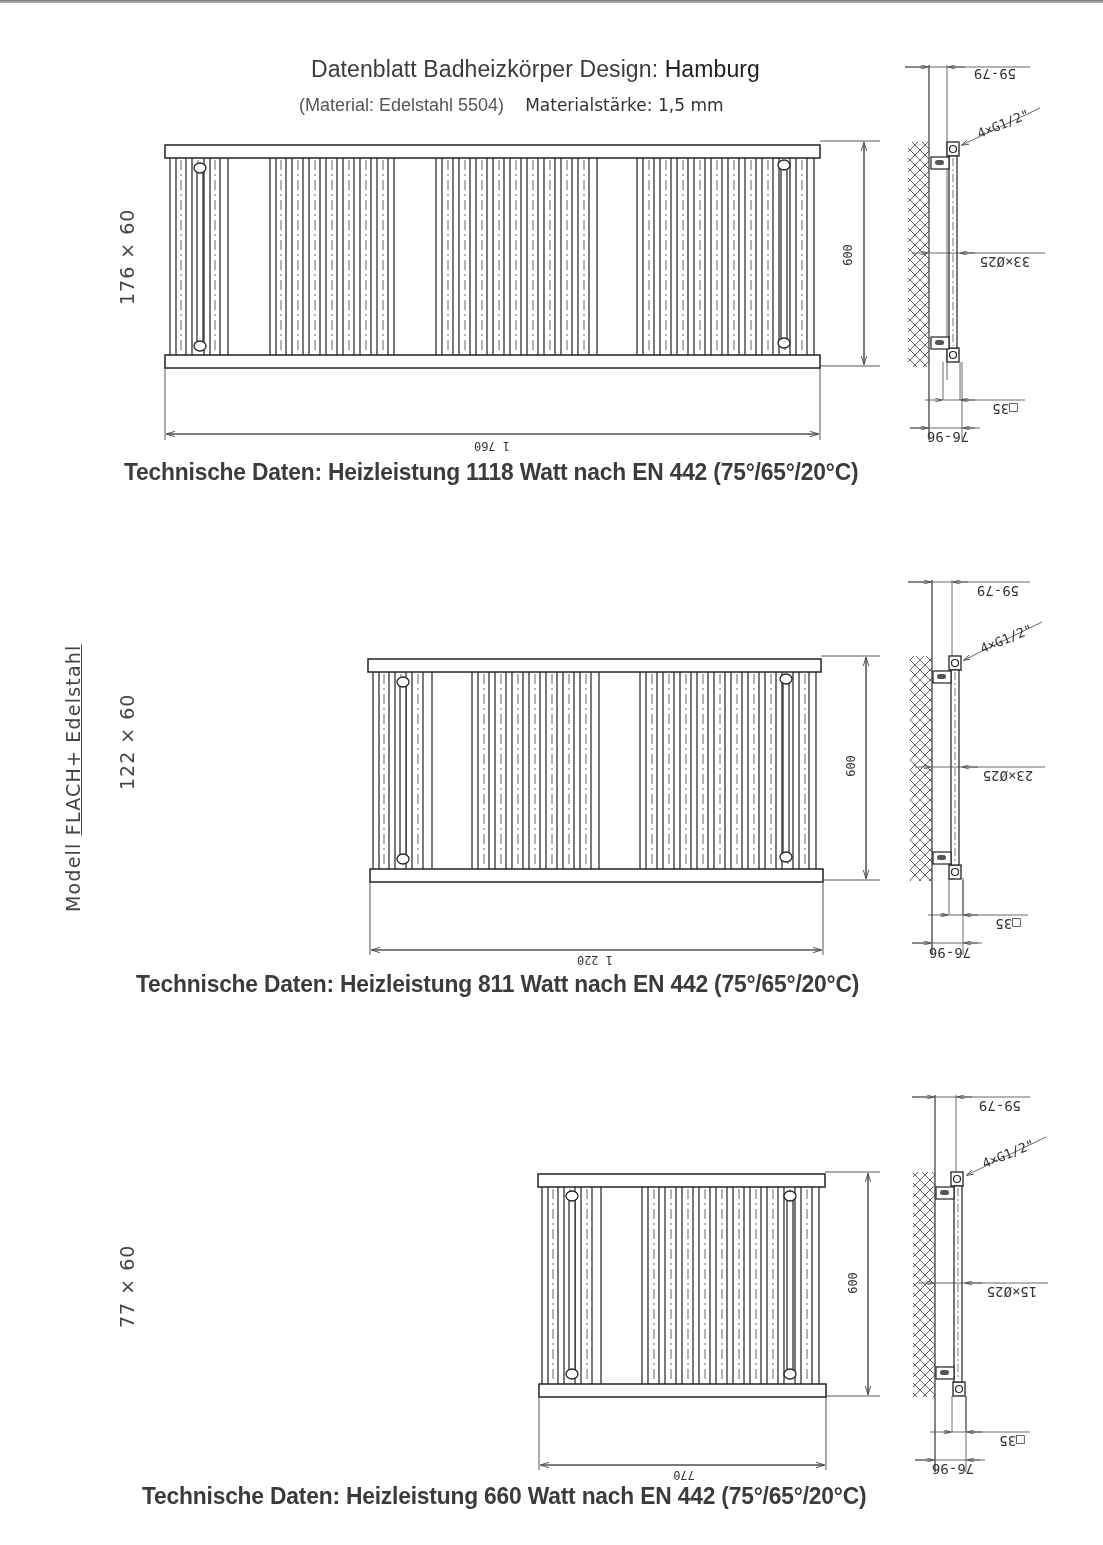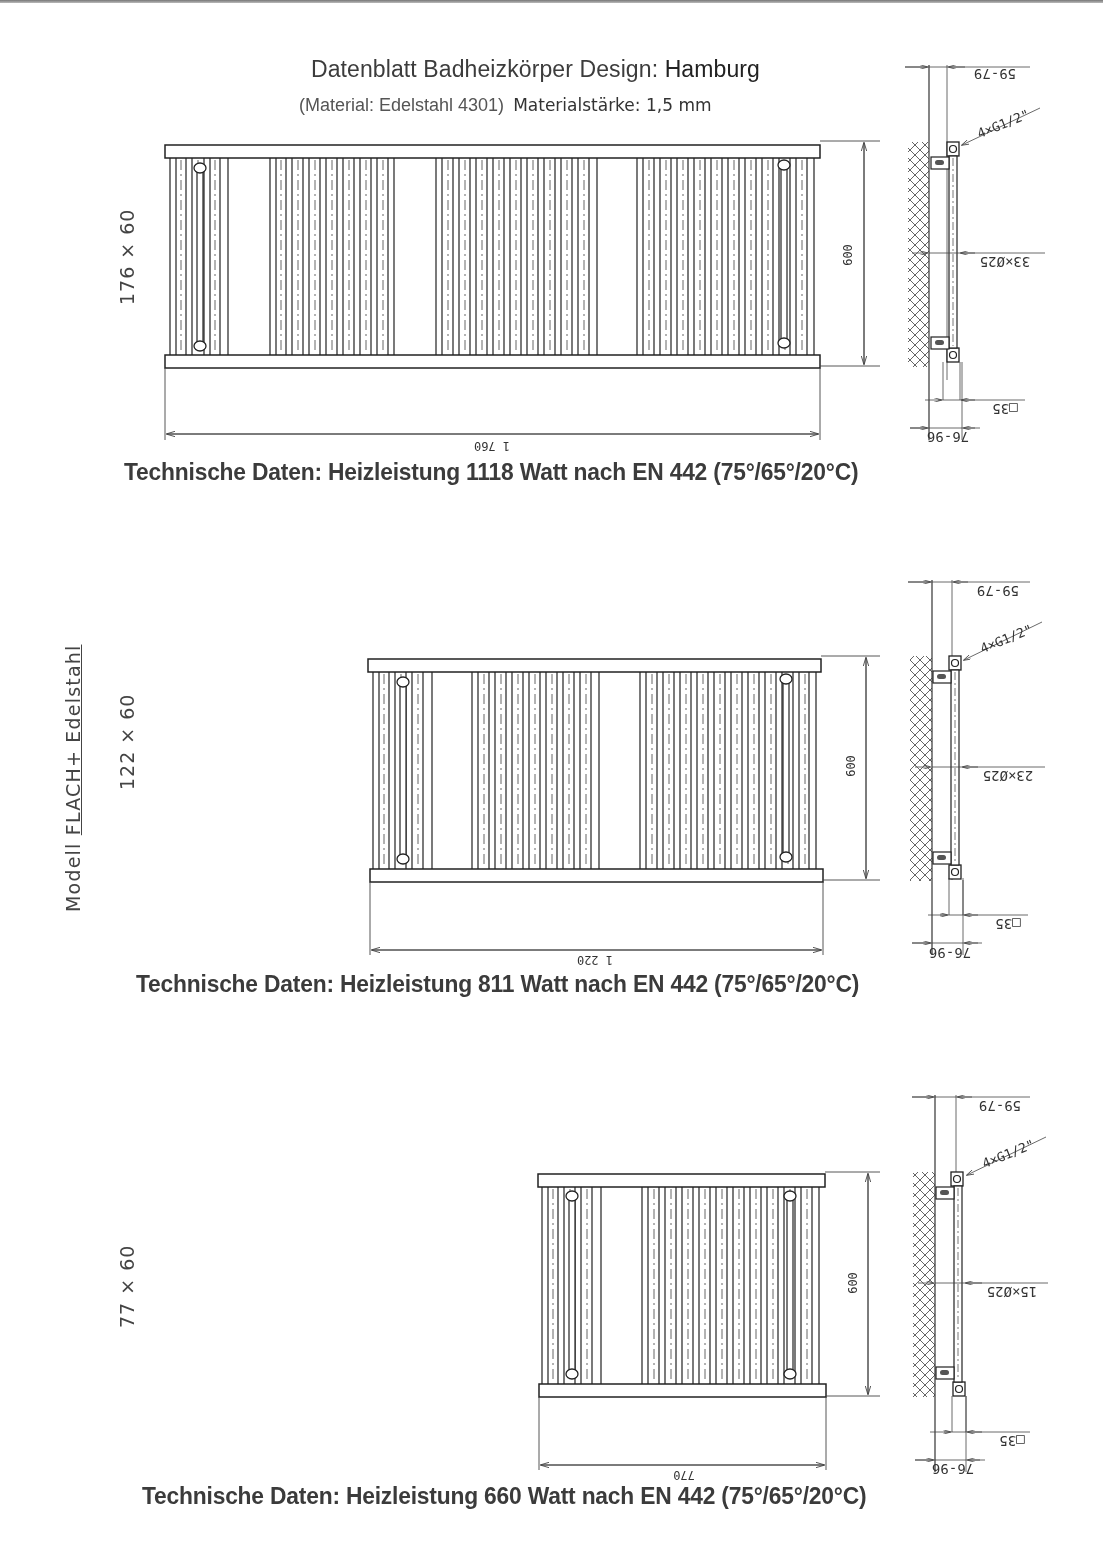--- a/index.html
+++ b/index.html
@@ -1,39 +1,39 @@
 <!DOCTYPE html>
 <html><head>
 <meta charset="utf-8">
 <style>
   html, body { margin: 0; padding: 0; background: #ffffff; }
   body { width: 1103px; height: 1545px; position: relative; overflow: hidden; font-family: "Liberation Sans", sans-serif; color: #3a3a3a; }
   .topline { position: absolute; left: 0; top: 0; width: 1103px; height: 3px; background: linear-gradient(#777, #bbb); }
   .title { position: absolute; left: 311px; top: 56px; font-size: 23px; color: #3c3c3c; white-space: nowrap; letter-spacing: 0.1px; }
   .title b { font-weight: normal; color: #222; }
   .subtitle { position: absolute; left: 299px; top: 95px; font-size: 18px; color: #555; white-space: nowrap; }
-  .subtitle .thick { margin-left: 4px; color: #333; font-family: "DejaVu Sans", sans-serif; font-size: 17px; }
+  .subtitle .thick { margin-left: 16px; color: #333; font-family: "DejaVu Sans", sans-serif; font-size: 17px; }
   .techdata { position: absolute; font-size: 24px; font-weight: bold; color: #3b3b3b; white-space: nowrap; letter-spacing: -0.2px; transform: scaleX(0.95); transform-origin: left top; }
   .size-label { position: absolute; font-family: "DejaVu Sans", sans-serif; font-size: 19px; color: #444; transform: rotate(-90deg); transform-origin: left top; white-space: nowrap; letter-spacing: 1px; }
   .model-label { position: absolute; left: 62px; top: 912px; font-family: "DejaVu Sans", sans-serif; font-size: 19px; color: #444; transform: rotate(-90deg); transform-origin: left top; white-space: nowrap; letter-spacing: 1.2px; }
   .model-label .u { text-decoration: underline; }
   svg.drawing { position: absolute; left: 0; top: 0; }
   svg text { font-family: "DejaVu Sans Mono", monospace; fill: #333; }
 </style>
 </head>
 <body>
 
 <div class="topline"></div>
 
 <div class="title">
   <span>Datenblatt Badheizkörper Design:</span>
   <b>Hamburg</b>
 </div>
 <div class="subtitle">
-  <span>(Material: Edelstahl 4301)</span>
+  <span>(Material: Edelstahl 5504)</span>
   <span class="thick">Materialstärke: 1,5 mm</span>
 </div>
 
 <div class="model-label">
   <span>Modell</span>
   <span class="u">FLACH+ Edelstahl</span>
 </div>
 
 <div class="size-label" style="left:116px; top:305px;">176 × 60</div>
 <div class="size-label" style="left:116px; top:790px;">122 × 60</div>

